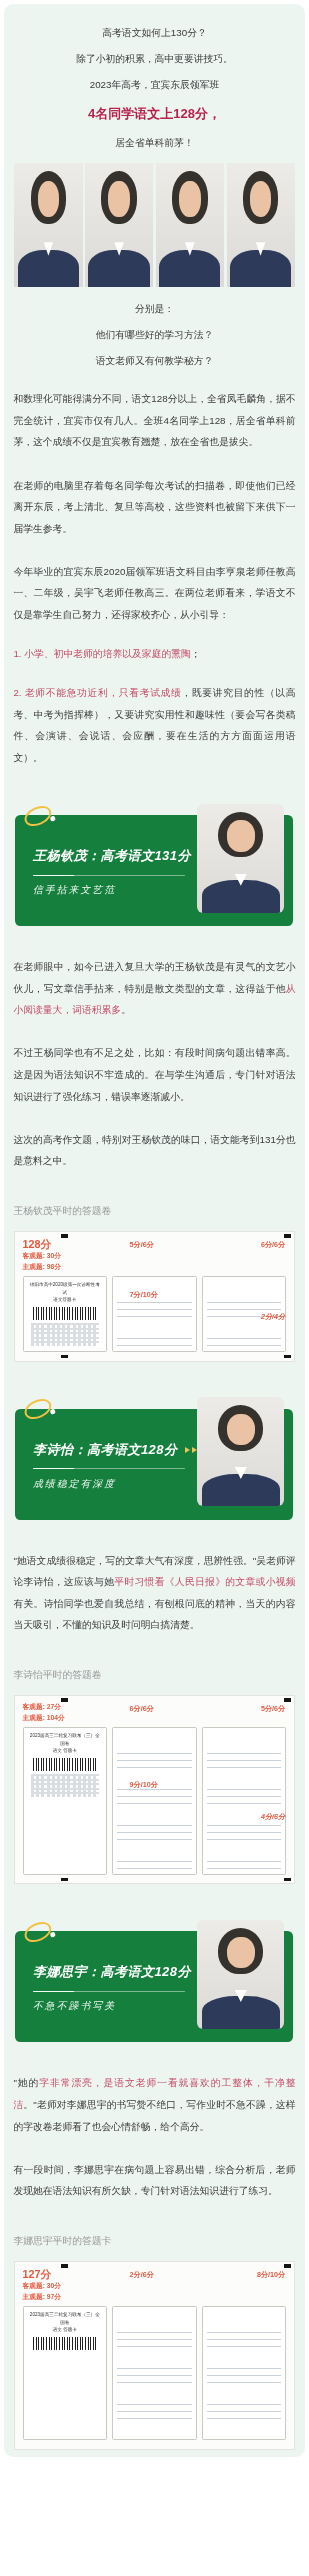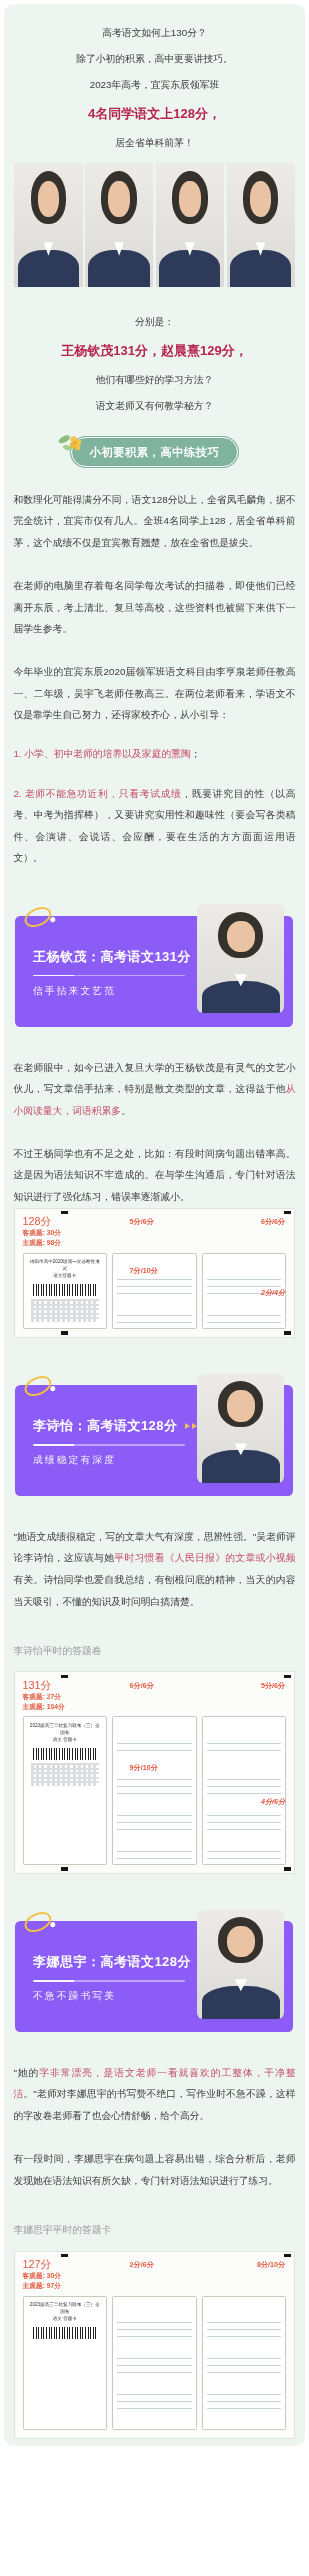--- a/index.html
+++ b/index.html
@@ -13,33 +13,33 @@
   .av-face{position:absolute;top:15%;left:34%;width:32%;height:29%;background:#eac3a4;border-radius:46%;}
   .av-body{position:absolute;bottom:-3%;left:5%;width:90%;height:33%;background:#2d3a5a;border-radius:42% 42% 0 0;}
   .av-collar{position:absolute;bottom:25%;left:43%;width:14%;height:11%;background:#ffffff;clip-path:polygon(0 0,100% 0,50% 100%);}
   .pill-row{margin:25px auto 0;width:max-content;position:relative;}
   .pill{display:block;background:#7fb39d;color:#fff;font-weight:700;font-size:11.3px;padding:6.7px 17.5px;border-radius:515px;border:1.5px solid #ffffff;box-shadow:0 0 0 1px #7fb39d;letter-spacing:0.5px;}
   .flower{position:absolute;left:-15.5px;top:-9.3px;width:31px;height:31px;}
   .para{margin:21.6px 9.3px 0;font-size:9.8px;line-height:2.2;color:#3b3b3b;text-align:justify;}
   .red-inline{color:#c34a66;margin-top:16px;}
   .pt{margin:17.5px 9.3px 0;font-size:9.8px;line-height:2.2;text-align:justify;color:#3b3b3b;}
   
-  .tcard{position:relative;margin:47px 12.4px 0 11.3px;background:#8b5cf6;border-radius:5.2px;padding:32px 108px 29px 17.5px;}
+  .tcard{position:relative;margin:47px 12.4px 0 11.3px;background:#15803d;border-radius:5.2px;padding:32px 108px 29px 17.5px;font-style:italic;}
   .ring{position:absolute;top:-8.2px;left:8.2px;width:24px;height:14.4px;border:2.6px solid #f2c043;border-radius:50%;transform:rotate(-24deg);}
   .ring::after{content:'';position:absolute;right:-2.6px;bottom:-3.6px;width:4.6px;height:4.6px;background:#fff;border-radius:50%;}
   .tc-title{margin:0;color:#fff;font-size:13px;font-weight:700;letter-spacing:0.5px;display:flex;align-items:center;gap:7.2px;white-space:nowrap;}
   .arrows{display:inline-flex;gap:2.6px;}
   .arrows i{width:0;height:0;border-top:3.6px solid transparent;border-bottom:3.6px solid transparent;border-left:5.2px solid #f0c255;}
   .divider{height:1.5px;margin:9.3px 0 8.2px;background:linear-gradient(to right,rgba(255,255,255,.95) 0 41px,rgba(255,255,255,.45) 41px 100%);border-radius:1px;}
   .tagline{color:rgba(255,255,255,.95);font-size:9.8px;letter-spacing:2.1px;}
   .tphoto{position:absolute;top:-11.3px;right:8.2px;width:87px;height:109px;border-radius:6.2px;overflow:hidden;background:linear-gradient(#ecebe8,#dbdad6);}
   .caption{margin:33px 9.3px 13.4px;color:#9a9a9a;font-size:9.8px;}
   
   .sheet{position:relative;margin:0 10.3px;background:#fcfcfa;border:0.5px solid #e3e3de;padding:6.2px 7.2px 8.2px;}
-  .sheet-score{color:#e2593f;font-weight:400;font-size:10.8px;line-height:1.2;}
+  .sheet-score{color:#e2593f;font-weight:700;font-size:10.8px;line-height:1.2;}
   .sheet-sub{color:#e2593f;font-size:6.7px;font-weight:700;line-height:1.55;}
   .sheet-cols{display:flex;gap:5.2px;margin-top:4.1px;}
   .s-col{flex:1;border:0.5px solid #c9c9c2;border-radius:1.5px;padding:4.1px;background:#fff;position:relative;}
   .h1 .s-col{height:66px;} .h2 .s-col{height:138px;} .h3 .s-col{height:124px;}
   .s-head{font-size:4.6px;color:#333;text-align:center;line-height:1.6;}
   .barcode{height:12.4px;margin:4.1px 5.2px 3.1px;background:repeating-linear-gradient(90deg,#222 0 1px,#fff 1px 2.6px);}
   .bubbles{height:23px;margin:2.1px 3.1px;background:repeating-linear-gradient(90deg,#98a2aa 0 3.1px,transparent 3.1px 5.2px),repeating-linear-gradient(180deg,#98a2aa 0 2.1px,transparent 2.1px 4.6px);opacity:.35;}
   .hand{position:absolute;left:4.1px;right:4.1px;top:4.1px;bottom:4.1px;background:repeating-linear-gradient(180deg,transparent 0 6.7px,#b9c2cc 6.7px 7.2px);opacity:.75;}
   .mark{position:absolute;color:#e2593f;font-weight:700;font-size:7.2px;}
   .m0{top:8.2px;left:41%;} .m1{top:8.2px;right:3%;} .m2{top:45%;left:41%;} .m3{top:62%;right:3%;font-style:italic;}
@@ -77,38 +77,25 @@
         <div class="av-collar"></div>
       </div>
     <div class="ph">
         <div class="av-hair"></div>
         <div class="av-face"></div>
         <div class="av-body"></div>
         <div class="av-collar"></div>
       </div>
   </div>
 
-  <p class="t-line" style="margin-top:30px;font-family:Liberation Mono, monospace;">分别是：</p>
-  <p class="red-line">王杨钦茂131分，赵晨熹129分，</p>
+  <p class="t-line" style="margin-top:16px;">分别是：</p>
 
   <p class="t-line" style="margin-top:12px;">他们有哪些好的学习方法？</p>
   <p class="t-line">语文老师又有何教学秘方？</p>
 
-  <div class="pill-row">
-    <svg class="flower" viewBox="0 0 60 60">
-      <ellipse cx="16" cy="22" rx="12" ry="6" fill="#8fbf7f" transform="rotate(-28 16 22)"></ellipse>
-      <ellipse cx="22" cy="38" rx="9" ry="5" fill="#a8cf94" transform="rotate(18 22 38)"></ellipse>
-      <circle cx="34" cy="22" r="6" fill="#f3c24a"></circle>
-        <circle cx="43" cy="28" r="6" fill="#f3c24a"></circle>
-      <circle cx="33" cy="33" r="6" fill="#f0b83a"></circle>
-        <circle cx="42" cy="38" r="5" fill="#f3c24a"></circle>
-      <circle cx="37" cy="28" r="2.4" fill="#e09a2a"></circle>
-    </svg>
-    <span class="pill">小初要积累，高中练技巧</span>
-  </div>
 
   <p class="para">和数理化可能得满分不同，语文128分以上，全省凤毛麟角，据不完全统计，宜宾市仅有几人。全班4名同学上128，居全省单科前茅，这个成绩不仅是宜宾教育翘楚，放在全省也是拔尖。</p>
   <p class="para">在老师的电脑里存着每名同学每次考试的扫描卷，即使他们已经离开东辰，考上清北、复旦等高校，这些资料也被留下来供下一届学生参考。</p>
   <p class="para">今年毕业的宜宾东辰2020届领军班语文科目由李亨泉老师任教高一、二年级，吴宇飞老师任教高三。在两位老师看来，学语文不仅是靠学生自己努力，还得家校齐心，从小引导：</p>
   <p class="pt"><span class="red-inline">1. 小学、初中老师的培养以及家庭的熏陶</span><span>；</span></p>
   <p class="pt"><span class="red-inline">2. 老师不能急功近利，只看考试成绩</span><span>，既要讲究目的性（以高考、中考为指挥棒），又要讲究实用性和趣味性（要会写各类稿件、会演讲、会说话、会应酬，要在生活的方方面面运用语文）。</span></p>
 
   <div class="tcard">
     <div class="ring"></div>
     <h2 class="tc-title">
@@ -123,20 +110,22 @@
     <div class="tagline">信手拈来文艺范</div>
     <div class="tphoto">
         <div class="av-hair"></div>
         <div class="av-face"></div>
         <div class="av-body"></div>
         <div class="av-collar"></div>
       </div>
   </div>
   <p class="para" style="margin-top:30px;"><span>在老师眼中，如今已进入复旦大学的王杨钦茂是有灵气的文艺小伙儿，写文章信手拈来，特别是散文类型的文章，这得益于他</span><span class="red-inline">从小阅读量大，词语积累多</span><span>。</span></p>
   <p class="para">不过王杨同学也有不足之处，比如：有段时间病句题出错率高。这是因为语法知识不牢造成的。在与学生沟通后，专门针对语法知识进行了强化练习，错误率逐渐减小。</p>
+  <p class="para">这次的高考作文题，特别对王杨钦茂的味口，语文能考到131分也是意料之中。</p>
+  <p class="caption">王杨钦茂平时的答题卷</p>
   <div class="sheet h1">
     <div class="reg tl"></div>
       <div class="reg tr"></div>
       <div class="reg bl"></div>
       <div class="reg br"></div>
     <div class="sheet-score">128分</div>
     <div class="sheet-sub">客观题: 30分</div>
     <div class="sheet-sub">主观题: 98分</div>
     <div class="sheet-cols">
       <div class="s-col">
@@ -177,21 +166,20 @@
         <div class="av-collar"></div>
       </div>
   </div>
   <p class="para" style="margin-top:30px;"><span>"她语文成绩很稳定，写的文章大气有深度，思辨性强。"吴老师评论李诗怡，这应该与她</span><span class="red-inline">平时习惯看《人民日报》的文章或小视频</span><span>有关。诗怡同学也爱自我总结，有刨根问底的精神，当天的内容当天吸引，不懂的知识及时问明白搞清楚。</span></p>
   <p class="caption">李诗怡平时的答题卷</p>
   <div class="sheet h2">
     <div class="reg tl"></div>
       <div class="reg tr"></div>
       <div class="reg bl"></div>
       <div class="reg br"></div>
-    <div class="sheet-score">131分</div>
     <div class="sheet-sub">客观题: 27分</div>
     <div class="sheet-sub">主观题: 104分</div>
     <div class="sheet-cols">
       <div class="s-col">
         <div class="s-head">2023届高三二轮复习联考（三）全国卷</div>
         <div class="s-head">语文 答题卡</div>
         <div class="barcode"></div>
         <div class="bubbles"></div>
       </div>
       <div class="s-col">

